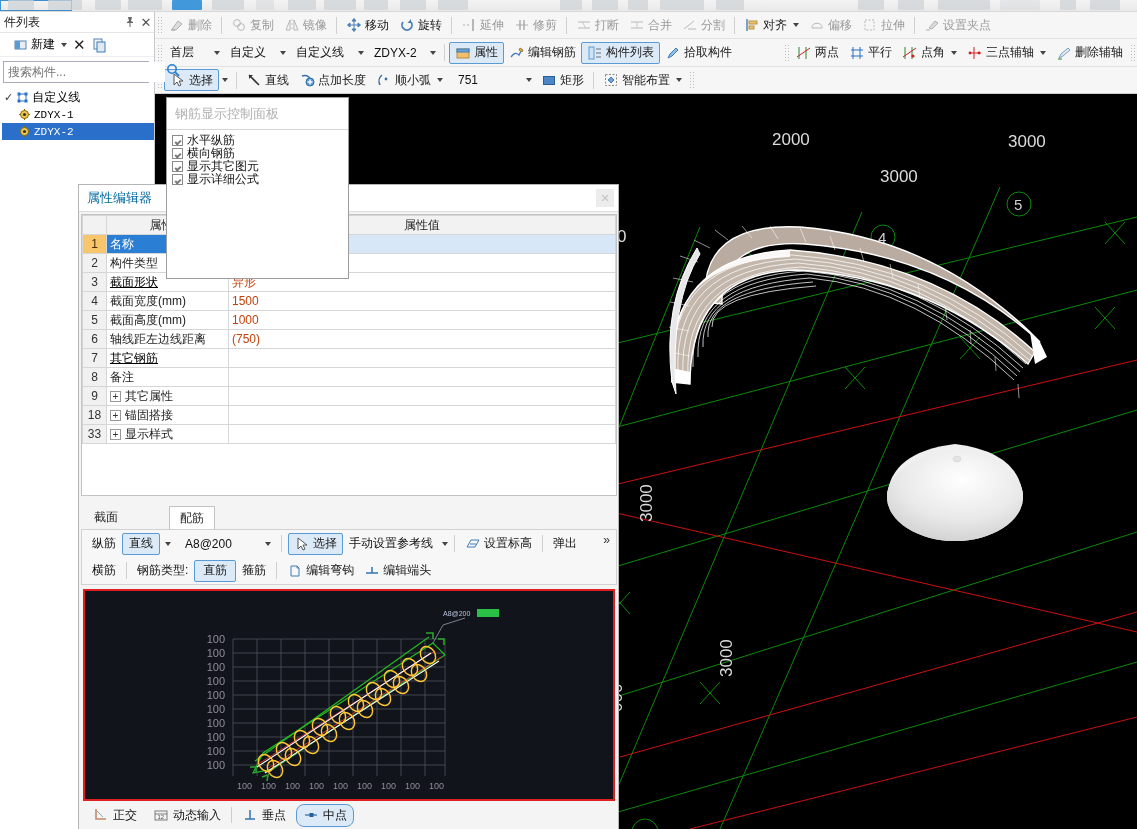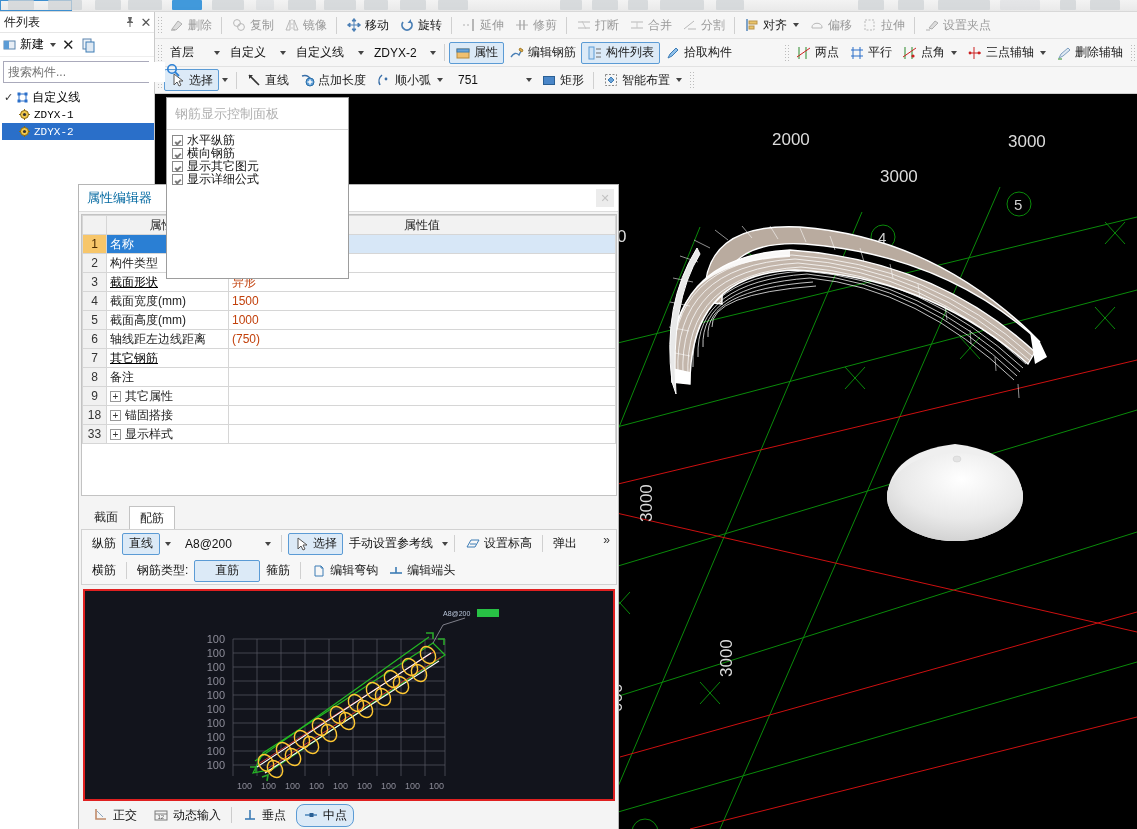--- a/index.html
+++ b/index.html
@@ -45,21 +45,21 @@
 
   .combo { display: flex; align-items: center; justify-content: space-between;
     height: 21px; padding: 0 4px 0 6px; min-width: 58px; white-space: nowrap; color:#111; }
   .combo .caret { margin-left: 10px; }
 
   
   #leftpanel { position: absolute; left: 0; top: 12px; width: 155px; height: 817px; background: #fff; border-right: 1px solid #c9c9c9; }
   #lp-title { height: 21px; display: flex; align-items: center; padding-left: 4px; background: #fff; border-bottom: 1px solid #e6e6e6; }
   #lp-title .t { flex: 1; font-size: 12px; color: #222; }
   .pin, .xbtn { width: 16px; height: 16px; color: #555; display:flex; align-items:center; justify-content:center; font-size:13px;}
-  #lp-tools { height: 24px; display: flex; align-items: center; gap: 6px; padding-left: 3px; border-bottom:1px solid #eee;}
+  #lp-tools { height: 24px; display: flex; align-items: center; gap: 6px; padding-left: 14px; border-bottom:1px solid #eee;}
   #lp-search { margin: 4px 5px 3px 3px; height: 22px; border: 1px solid #aab; display: flex; background:#fff; }
   #lp-search input { border: 0; outline: 0; flex: 1; height: 20px; font-size: 12px; padding-left: 4px; color:#333; font-family:"Liberation Sans",sans-serif;}
   .tree { padding: 3px 0 0 2px; font-size: 12px; }
   .tnode { display: flex; align-items: center; gap: 3px; height: 17px; padding-left: 2px; white-space: nowrap; }
   .tnode.child { padding-left: 16px; }
   .tnode.sel { background: #2a6fc9; color: #fff; }
   .tnode .lbl { font-family: "Liberation Mono", "DejaVu Sans Mono", monospace; font-size: 11px; }
   .tnode .lbl.cn { font-family: "Liberation Sans", sans-serif; font-size: 12px; }
 
   
@@ -86,21 +86,21 @@
   td.idx { width: 24px; text-align: center; background: #f1f1f1; color: #333; font-size: 11px; }
   td.nm { color: #222; }
   td.nm.link { color: #000000; text-decoration: underline; }
   td.val { color: #c2410c; }
   tr.selrow td.idx { background: #f7c66a; color: #4b2a00; }
   tr.selrow td.nm { background: #2a7fd4; color: #fff; }
   tr.selrow td.val { background: #d7e7f7; }
   .plus { display: inline-block; width: 11px; height: 11px; border: 1px solid #999; line-height: 9px; text-align: center; font-size: 10px; color: #333; margin-right: 4px; vertical-align: middle; background:#fff;}
 
   
-  #pw-tabs { position: absolute; left: 4px; top: 322px; height: 22px; display: flex; align-items: flex-end; }
+  #pw-tabs { position: absolute; left: 4px; top: 322px; height: 22px; display: flex; align-items: flex-end; gap: 40px; }
   .ptab { padding: 3px 10px 3px; font-size: 12px; border: 1px solid transparent; border-bottom: 0; color: #222; }
   .ptab.active { background: #fff; border-color: #c3c3c3; position: relative; top: 1px; }
 
   #pw-rebartb { position: absolute; left: 2px; top: 344px; width: 536px; height: 56px; background: #f7f7f7; border: 1px solid #d2d2d2; }
   .rt-row { display: flex; align-items: center; height: 27px; padding-left: 6px; gap: 2px; position:relative;}
   .rt-lbl { font-size: 12px; color: #111; padding: 0 4px; }
   .chev2 { position: absolute; right: 6px; top: 3px; color: #333; font-size: 12px; }
 
   #pw-preview { position: absolute; left: 4px; top: 404px; width: 532px; height: 212px; background: #12141c; border: 2px solid #e02020; }
   #pw-status { position: absolute; left: 2px; bottom: 2px; height: 24px; display: flex; align-items: center; gap: 4px; padding-left: 6px; }
@@ -728,21 +728,21 @@
           <span>设置标高</span>
         </span>
         <span class="sep"></span>
         <span class="rt-lbl">弹出</span>
         <span class="chev2">»</span>
       </div>
       <div class="rt-row">
         <span class="rt-lbl">横筋</span>
         <span class="sep"></span>
         <span class="rt-lbl">钢筋类型:</span>
-        <span class="tb-item boxed" style="padding:1px 20px">直筋</span>
+        <span class="tb-item boxed" style="padding:1px 8px">直筋</span>
         <span class="rt-lbl">箍筋</span>
         <span class="sep"></span>
         <span class="tb-item" style="padding:1px 4px">
           <span class="ico"><svg width="16" height="16" viewBox="0 0 16 16">
                 <path d="M4 13 L4 3 L10 3 L12 5 L12 13 Z" fill="none" stroke="#3d7cb5"></path>
                 <path d="M10 3 L10 5 L12 5" fill="none" stroke="#3d7cb5"></path>
               </svg></span>
           <span>编辑弯钩</span>
         </span>
         <span class="tb-item" style="padding:1px 4px">

